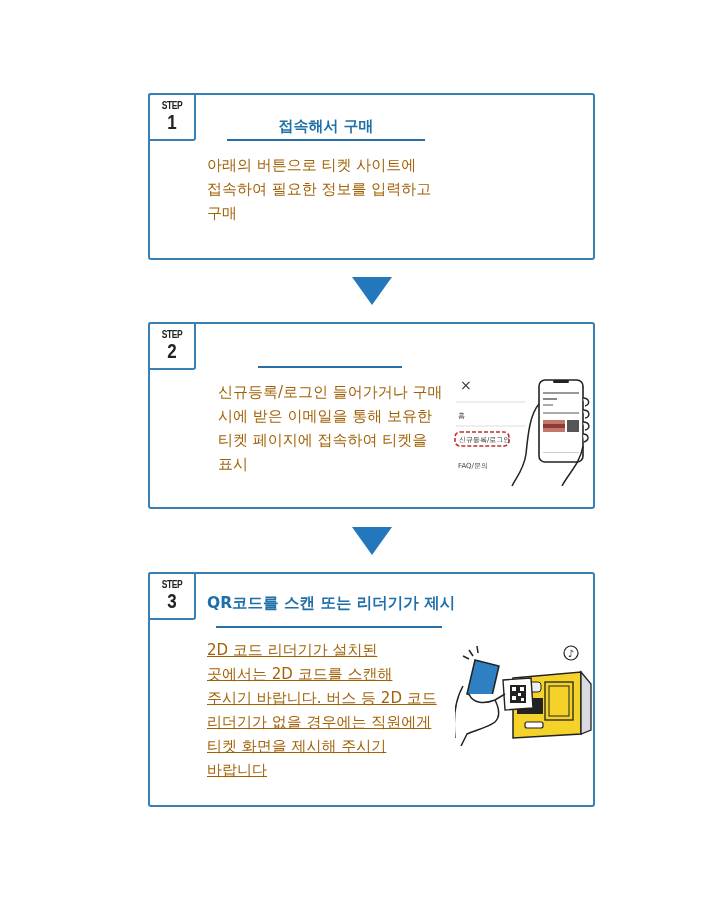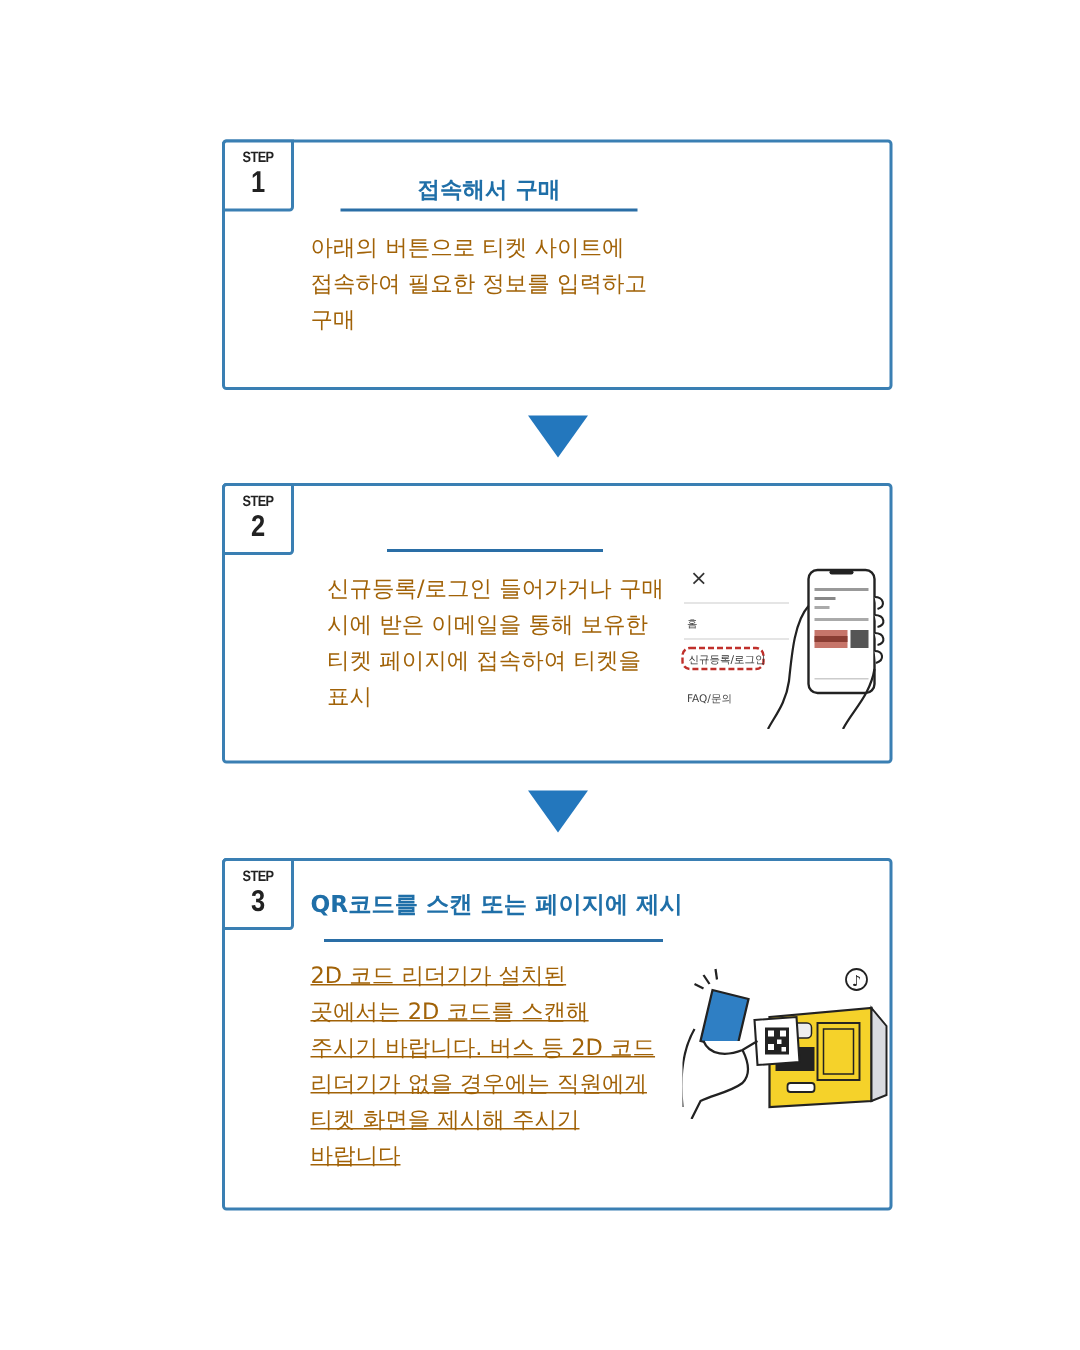--- a/index.html
+++ b/index.html
@@ -98,21 +98,21 @@
   </div>
 </div>
 
 <div class="arrow" style="top:527px;"></div>
 
 <div class="box" style="top:572px;height:235px;">
   <div class="step-badge">
     <span class="step-word">STEP</span>
     <span class="step-num">3</span>
   </div>
-  <div class="title" style="left:57px;top:19px;text-align:left;font-size:15.5px;">QR코드를 스캔 또는 페이지에 제시</div>
+  <div class="title" style="left:57px;top:19px;text-align:left;font-size:15.5px;">QR코드를 스캔 또는 리더기가 제시</div>
   <div class="title-line" style="left:66px;top:52px;width:226px;"></div>
   <div class="desc" style="left:57px;top:64px;text-decoration:underline;">2D 코드 리더기가 설치된
 곳에서는 2D 코드를 스캔해
 주시기 바랍니다. 버스 등 2D 코드
 리더기가 없을 경우에는 직원에게
 티켓 화면을 제시해 주시기
 바랍니다</div>
   <div class="illus" style="left:305px;top:64px;">
     <svg width="140" height="108" viewBox="0 0 140 108">
 

